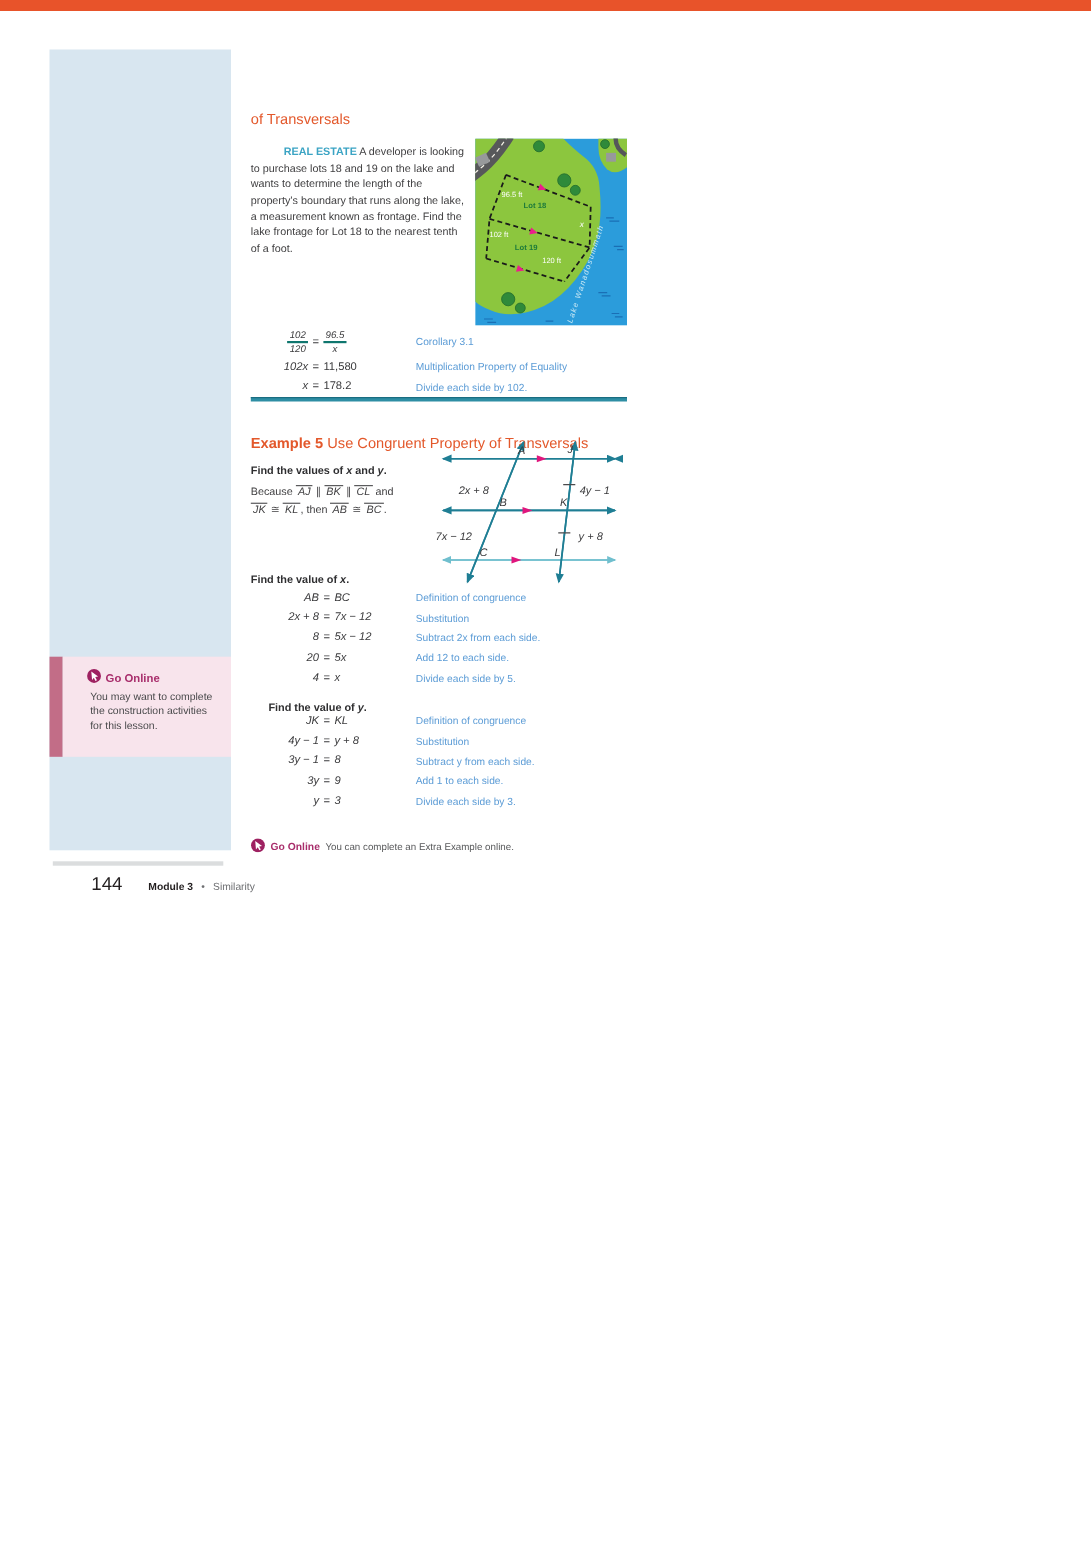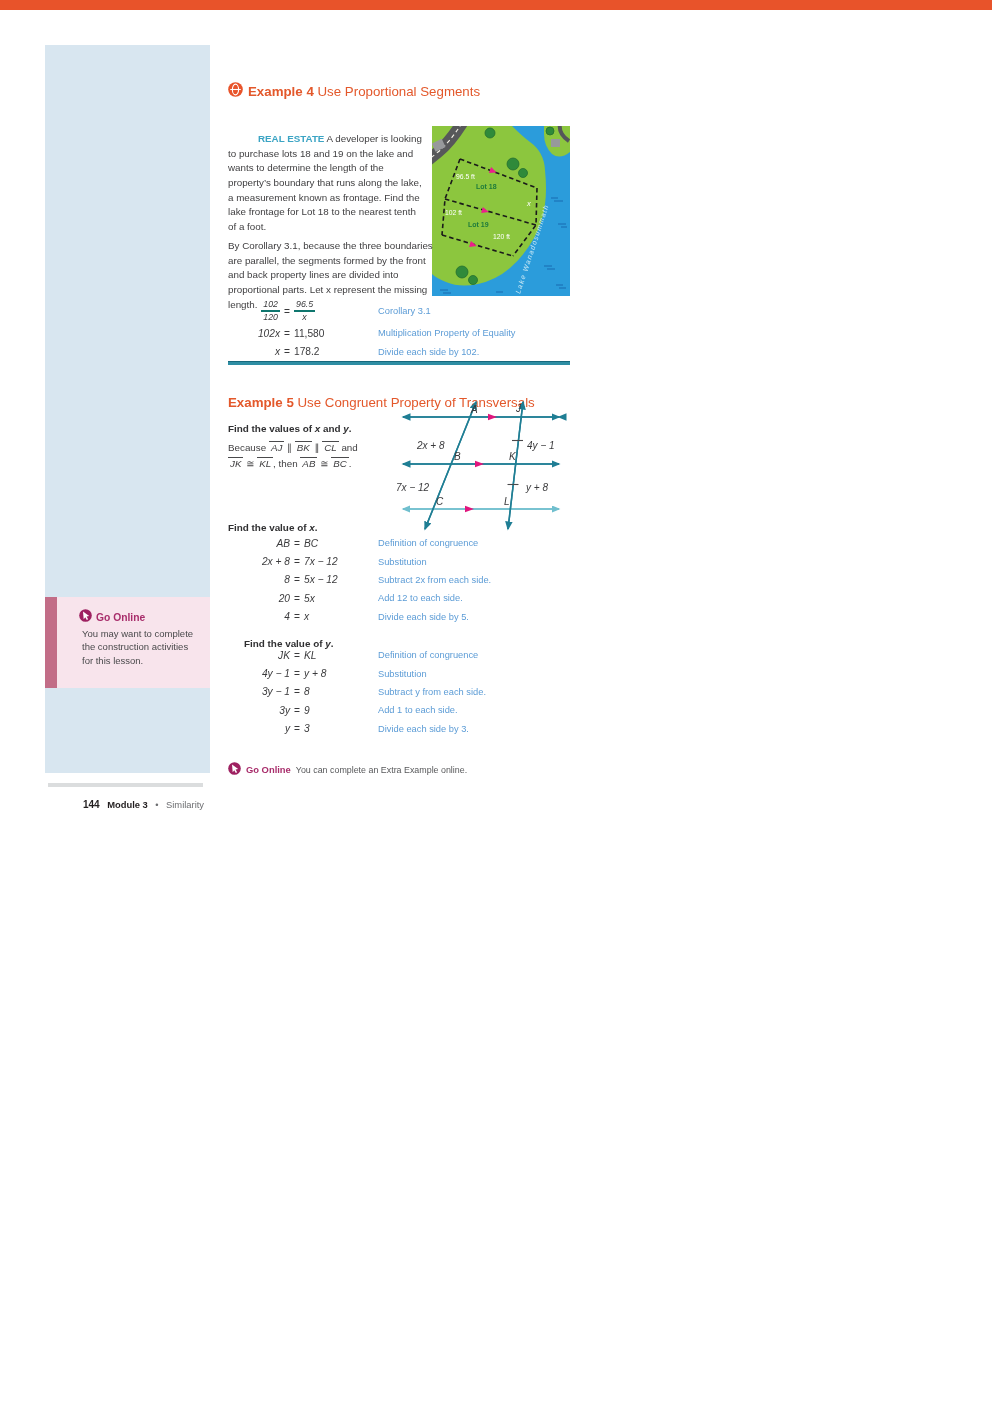--- a/index.html
+++ b/index.html
@@ -59,44 +59,34 @@
   .find-x{left:228px;top:512px;}
   .find-y{left:228px;top:628px;margin-left:16px;}
 
   .because{left:228px;top:430px;width:185px;font-size:9.8px;line-height:16px;}
   .ovl{display:inline-block;border-top:1.2px solid #4A4A4C;line-height:1.05;padding:1px 2px 0;font-style:italic;}
 
   .online{left:228px;top:762px;display:flex;align-items:center;gap:5px;font-size:8.9px;color:#58595B;white-space:nowrap;}
   .online-title{color:#A82D6B;font-weight:bold;font-size:9.4px;}
 
   .footer{left:83px;top:794px;white-space:nowrap;color:#231F20;}
-  .f-num{font-size:10px;font-weight:bold;}
-  .f-mod{font-size:9.4px;font-weight:bold;margin-left:3px;}
+  .f-num{font-size:17px;font-weight:normal;}
+  .f-mod{font-size:9.4px;font-weight:bold;margin-left:19px;}
   .f-sec{font-size:9.4px;color:#6D6E71;margin-left:3px;}
 </style>
 </head>
 <body>
 
 <div class="page">
 
   <div class="abs topbar"></div>
   <div class="abs sidebar"></div>
   <div class="abs sidebar-strip"></div>
 
-  <div class="abs ex4-line1 ex-head">
-    <span>
-      <svg width="15" height="15" viewBox="0 0 15 15">
-        <circle cx="7.5" cy="7.5" r="7.3" fill="#E8532A"></circle>
-        <ellipse cx="7.5" cy="7.5" rx="3.1" ry="5.4" fill="none" stroke="#ffffff" stroke-width="1.1"></ellipse>
-        <line x1="2.2" y1="7.5" x2="12.8" y2="7.5" stroke="#ffffff" stroke-width="1.1"></line>
-      </svg>
-    </span>
-    <span><b>Example 4</b>
-    <span>Use Proportional Segments</span></span>
-  </div>
+  <div class="abs ex4-line2 ex-head">of Transversals</div>
 
   <p class="abs p1"><span class="lead">REAL ESTATE</span>
     <span>A developer is looking to purchase lots 18 and 19 on the lake and wants to determine the length of the property’s boundary that runs along the lake, a measurement known as frontage. Find the lake frontage for Lot 18 to the nearest tenth of a foot.</span></p>
 
   <div class="abs map">
     <svg width="138" height="170" viewBox="0 0 138 170">
       <rect x="0" y="0" width="138" height="170" fill="#2B9CDB"></rect>
 
       <path d="M0,0 L80,0 Q90,10 98,16 Q112,26 113,44 Q115,64 113,78 Q111,96 102,112 Q92,130 78,142 Q64,154 46,158 Q28,162 14,156 Q4,152 0,148 Z" fill="#8CC63E"></path>
 
@@ -148,21 +138,20 @@
       <text x="24" y="53" font-size="6.8" fill="#ffffff">96.5 ft</text>
       <text x="44" y="63" font-size="7" font-weight="bold" fill="#1E7B3B">Lot 18</text>
       <text x="13" y="89" font-size="6.8" fill="#ffffff">102 ft</text>
       <text x="36" y="101" font-size="7" font-weight="bold" fill="#1E7B3B">Lot 19</text>
       <text x="61" y="113" font-size="6.8" fill="#ffffff">120 ft</text>
       <text x="95" y="80" font-size="7.5" font-style="italic" fill="#ffffff">x</text>
       <text transform="translate(88,168) rotate(-72)" font-size="7" font-style="italic" letter-spacing="1.2" fill="#C9E8F5">Lake Wanadosummath</text>
     </svg>
   </div>
 
-  <p class="abs p2">By Corollary 3.1, because the three boundaries are parallel, the segments formed by the front and back property lines are divided into proportional parts. Let x represent the missing length.</p>
 
   <div class="abs eqblock4">
     <div class="eqrow r1">
       <span class="mlhs"><span class="frac"><span class="fr-num">102</span><span class="fr-den">120</span></span></span>
       <span class="meq">=</span>
       <span class="mrhs"><span class="frac"><span class="fr-num">96.5</span><span class="fr-den">x</span></span></span>
       <span class="reason">Corollary 3.1</span>
     </div>
     <div class="eqrow">
       <span class="mlhs">102x</span>

